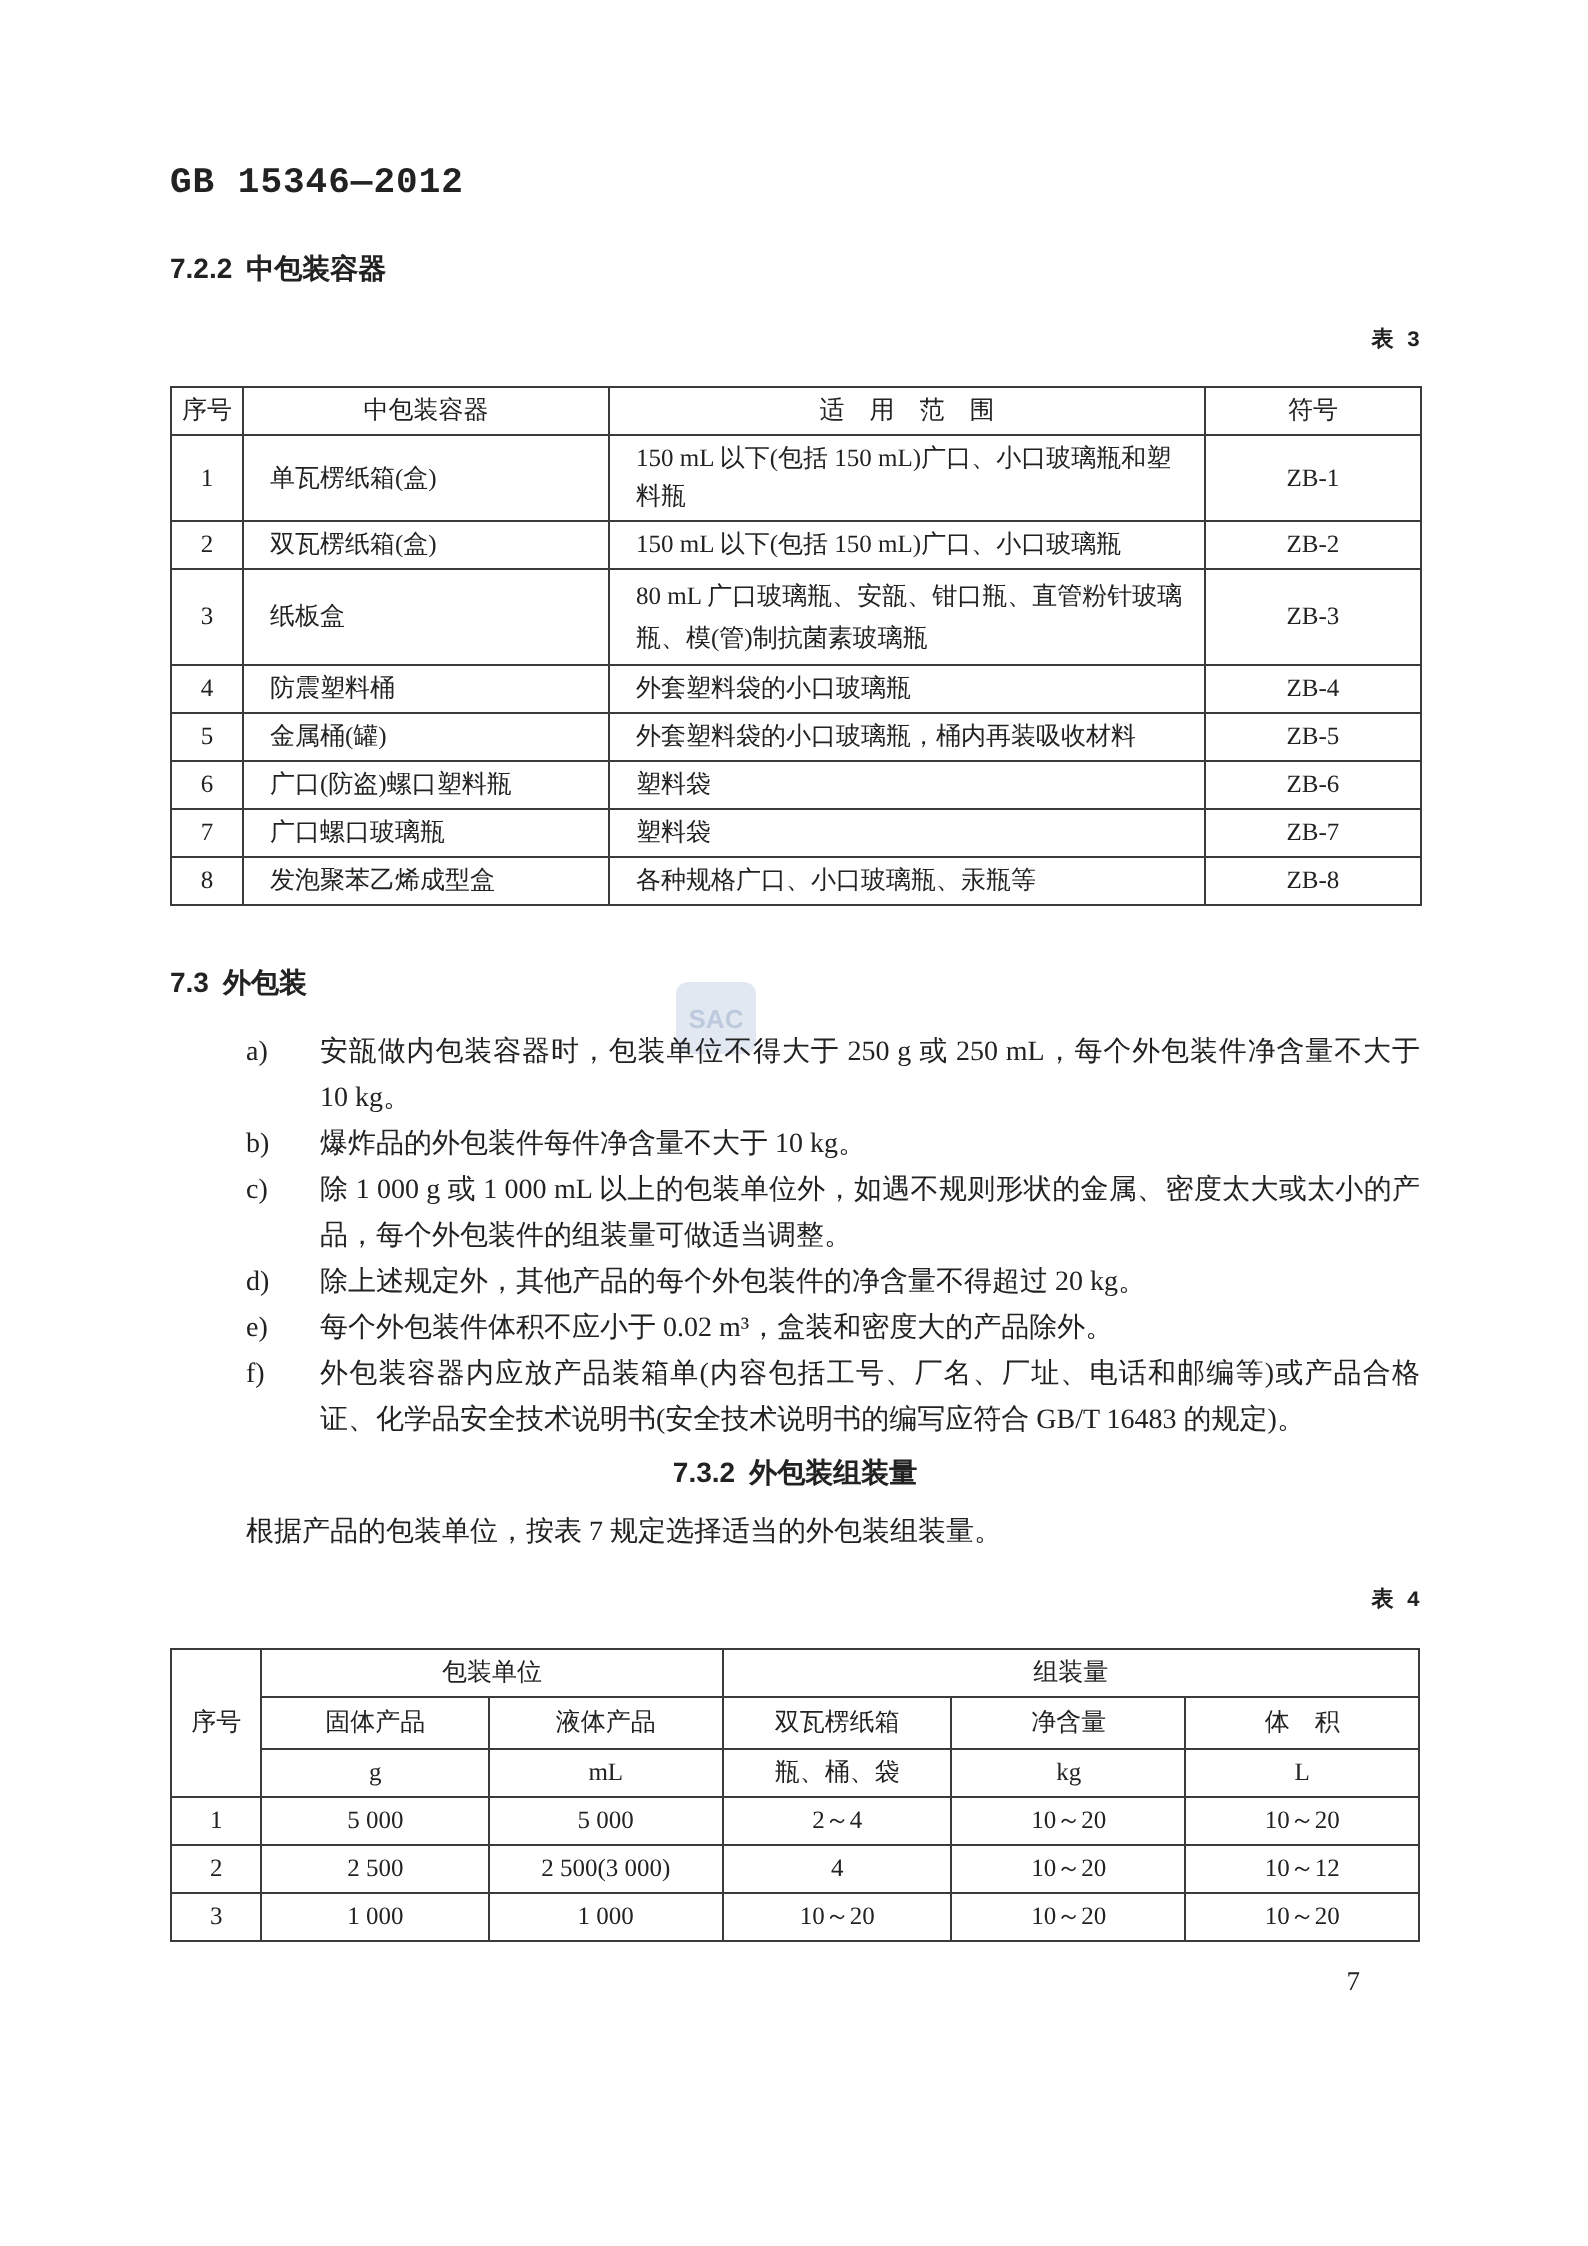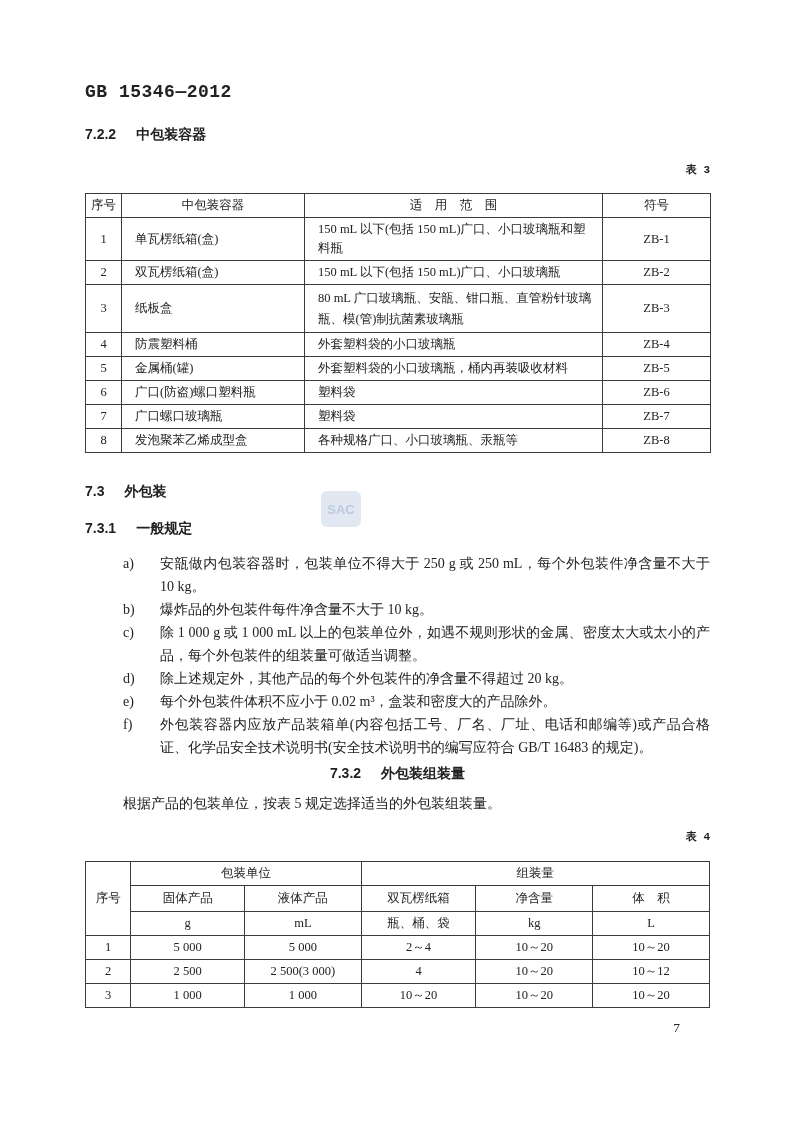--- a/index.html
+++ b/index.html
@@ -21,21 +21,21 @@
     font-size:18px;
     letter-spacing:0.5px;
     height:18px;
   }
   .heading{
     font-family:"Liberation Sans","DejaVu Sans",sans-serif;
     font-weight:bold;
     font-size:14px;
     height:20px;
     display:flex;
-    gap:20px;
+    gap:7px;
     align-items:baseline;
   }
   .h722{margin-top:26px;}
   .h73{margin-top:30px;}
   .h731{margin-top:17px;}
   .h732{margin-top:6px;justify-content:center;}
   .para{
     margin-top:16px;
     font-size:14px;
     line-height:22px;
@@ -80,21 +80,21 @@
   .tbl4 .rowB th{height:26px;}
   .tbl4 .units th{height:23px;}
   .page-num{
     margin-top:12px;
     text-align:right;
     padding-right:30px;
     font-size:13.5px;
   }
   .watermark{
     position:absolute;
-    left:321px;top:491px;
+    left:338px;top:491px;
     width:40px;height:36px;
     background:#e2e8f1;
     border-radius:6px;
     display:flex;align-items:center;justify-content:center;
     font-family:"Liberation Sans","DejaVu Sans",sans-serif;
     font-weight:bold;font-size:13px;
     color:#bdc9dd;
   }
   .list{margin-top:12px;font-size:14px;}
   .list-item{
@@ -189,24 +189,20 @@
       <td class="c-sym">ZB-8</td>
     </tr>
   </tbody>
     </table>
 
   <div class="heading h73">
     <span>7.3</span>
     <span>外包装</span>
   </div>
 
-  <div class="heading h731">
-    <span>7.3.1</span>
-    <span>一般规定</span>
-  </div>
 
   <div class="list">
     <div class="list-item">
       <span class="label">a)</span>
       <span>安瓿做内包装容器时，包装单位不得大于 250 g 或 250 mL，每个外包装件净含量不大于 10 kg。</span>
     </div>
     <div class="list-item">
       <span class="label">b)</span>
       <span>爆炸品的外包装件每件净含量不大于 10 kg。</span>
     </div>
@@ -226,21 +222,21 @@
       <span class="label">f)</span>
       <span>外包装容器内应放产品装箱单(内容包括工号、厂名、厂址、电话和邮编等)或产品合格证、化学品安全技术说明书(安全技术说明书的编写应符合 GB/T 16483 的规定)。</span>
     </div>
   </div>
 
   <div class="heading h732">
     <span>7.3.2</span>
     <span>外包装组装量</span>
   </div>
 
-  <div class="para p732">根据产品的包装单位，按表 5 规定选择适当的外包装组装量。</div>
+  <div class="para p732">根据产品的包装单位，按表 7 规定选择适当的外包装组装量。</div>
 
   <div class="caption cap4">表 4</div>
 
   <table class="tbl4">
     <colgroup>
         <col style="width:45px">
         <col style="width:113px">
         <col style="width:116px">
         <col style="width:114px">
         <col style="width:116px">

